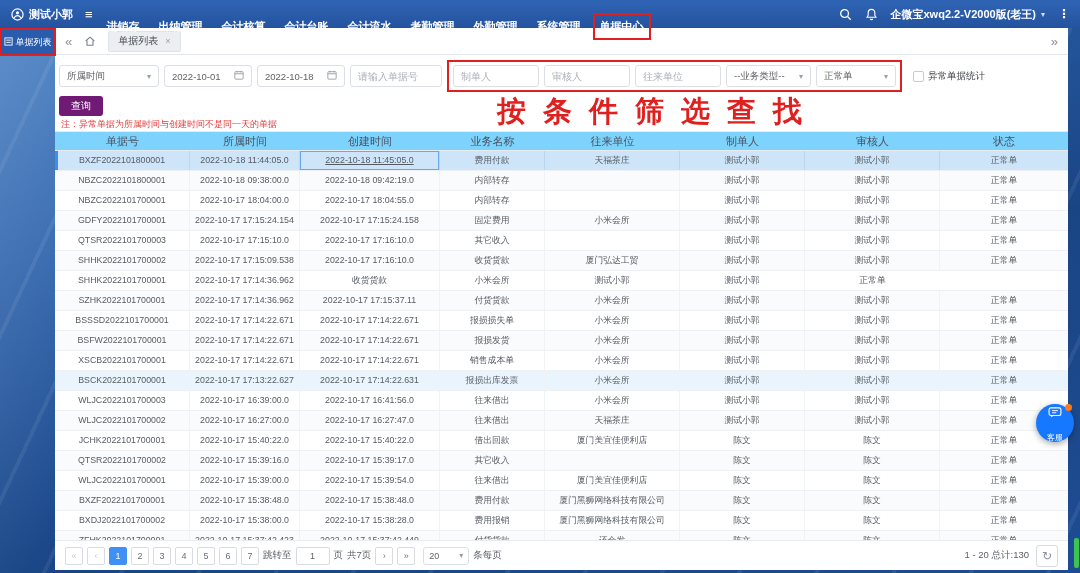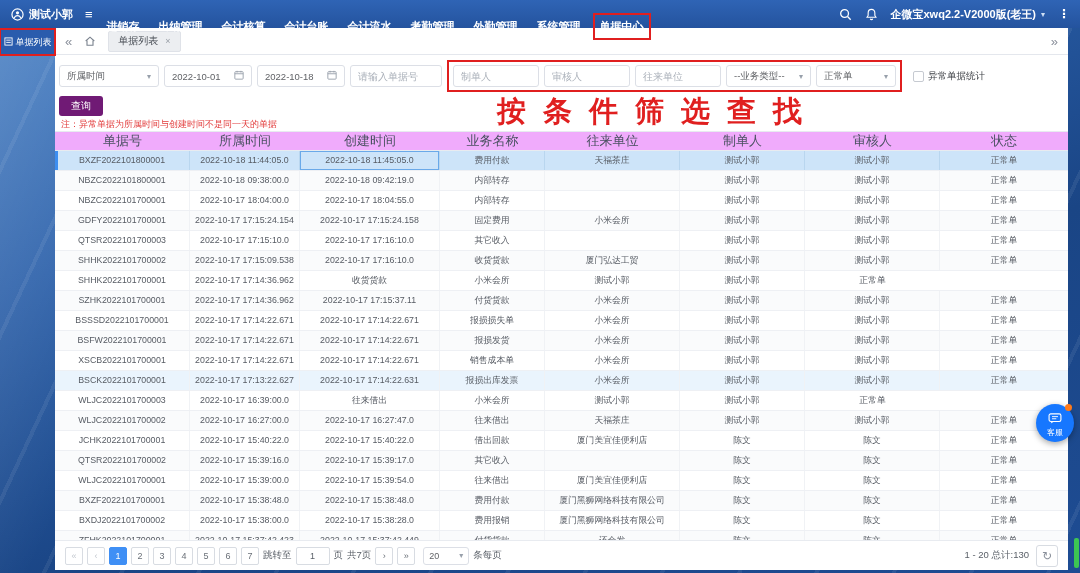--- a/index.html
+++ b/index.html
@@ -46,49 +46,49 @@
   .red-group{display:flex;gap:5px;border:2px solid #e01f1f;padding:3px 4px;align-items:center;}
   .cb-wrap{display:flex;align-items:center;gap:4px;font-size:9.5px;color:#3c3f44;margin-left:6px;cursor:pointer;}
   .cb{width:11px;height:11px;border:1px solid #c6cad1;border-radius:2px;background:#fff;box-sizing:border-box;}
   .btn-row{padding:3px 0 0 4px;}
   .btn-primary{background:#701a75;color:#fff;border:none;border-radius:3px;height:20px;padding:0 12px;font-size:10px;cursor:pointer;}
   .note{margin:3px 0 0 6px;font-size:9px;line-height:10px;color:#e23b3b;}
   .annotation{position:absolute;top:37px;left:442px;font-size:29px;font-weight:bold;color:#e01f1f;letter-spacing:17px;white-space:nowrap;z-index:3;}
   
   .table{margin-top:2px;}
   .thead,.trow{display:grid;grid-template-columns:135px 110px 140px 105px 135px 125px 135px 1fr;}
-  .thead{height:18px;line-height:18px;background:#f0abfc;border-top:1px solid #e8ebf0;border-bottom:1px solid #e8ebf0;
-    font-size:13px;color:#495060;}
+  .thead{height:18px;line-height:18px;background:#7dd3fc;border-top:1px solid #e8ebf0;border-bottom:1px solid #e8ebf0;
+    font-size:11px;color:#495060;}
   .th{text-align:center;overflow:hidden;white-space:nowrap;}
   .trow{height:20px;line-height:19px;border-bottom:1px solid #eef0f4;font-size:8.8px;color:#565b63;box-sizing:border-box;cursor:pointer;}
   .trow:nth-child(even){background:#fafbfc;}
   .td{text-align:center;border-right:1px solid #f0f2f5;overflow:hidden;white-space:nowrap;box-sizing:border-box;}
   .td:last-child{border-right:none;}
   .trow.sel{background:#cde4f9;position:relative;}
   .trow.sel::before{content:"";position:absolute;left:0;top:0;bottom:0;width:3px;background:#3d8ef0;}
   .trow.sel .td{border-right-color:#b9d6ef;}
-  .td.focus{box-shadow:inset 0 0 0 1px #6aa9e9;}
+  .td.focus{box-shadow:inset 0 0 0 1px #6aa9e9;text-decoration:underline;}
   .trow.hl{background:#eaf4fd;}
   
   .pager{position:absolute;left:0;right:0;bottom:0;height:30px;background:#fff;border-top:1px solid #e8ebf0;
     display:flex;align-items:center;padding:0 10px;gap:4px;font-size:9.5px;color:#5a6068;box-sizing:border-box;}
   .pages{display:flex;gap:4px;}
   .pbtn{min-width:18px;height:18px;border:1px solid #d8dce2;border-radius:2px;background:#fff;display:flex;align-items:center;
     justify-content:center;font-size:9px;color:#6a7078;cursor:pointer;padding:0 3px;box-sizing:border-box;}
   .pbtn.disabled{color:#c3c8cf;cursor:default;}
   .pbtn.active{background:#3f8ff5;border-color:#3f8ff5;color:#fff;}
   .jump-input{width:34px;height:18px;border:1px solid #d8dce2;border-radius:2px;text-align:center;font-size:9px;color:#5a6068;box-sizing:border-box;}
   .psize{width:46px;height:18px;margin-left:4px;}
   .pager-right{margin-left:auto;display:flex;align-items:center;gap:7px;}
   .refresh-btn{width:20px;height:20px;border:1px solid #d8dce2;border-radius:3px;color:#8a909b;font-size:12px;
     display:flex;align-items:center;justify-content:center;cursor:pointer;background:#fff;}
   .plabel{white-space:nowrap;}
   
   .float-cs{position:absolute;left:1036px;top:404px;width:38px;height:38px;border-radius:50%;background:#1677ff;color:#fff;
-    display:flex;flex-direction:column;align-items:center;justify-content:center;box-shadow:0 2px 6px rgba(0,0,0,.35);cursor:pointer;z-index:6;}
+    display:flex;flex-direction:column;align-items:center;justify-content:space-between;box-shadow:0 2px 6px rgba(0,0,0,.35);cursor:pointer;z-index:6;}
   .float-cs .lbl{font-size:8px;line-height:9px;}
   .float-cs .dot{position:absolute;top:0;right:2px;width:7px;height:7px;border-radius:50%;background:#ff7a1a;}
   .green-scroll{position:absolute;right:1px;top:538px;width:5px;height:30px;background:#3dc553;border-radius:2px;cursor:pointer;z-index:6;}
 </style>
 </head>
 <body>
 
 <div class="screen">
 
   <div class="navbar">
@@ -352,20 +352,21 @@
             <div class="td">2022-10-17 17:14:22.631</div>
             <div class="td">报损出库发票</div>
             <div class="td">小米会所</div>
             <div class="td">测试小郭</div>
             <div class="td">测试小郭</div>
             <div class="td">正常单</div>
           </div>
           <div class="trow">
             <div class="td">WLJC2022101700003</div>
             <div class="td">2022-10-17 16:39:00.0</div>
+            <div class="td">2022-10-17 16:41:56.0</div>
             <div class="td">往来借出</div>
             <div class="td">小米会所</div>
             <div class="td">测试小郭</div>
             <div class="td">测试小郭</div>
             <div class="td">正常单</div>
           </div>
           <div class="trow">
             <div class="td">WLJC2022101700002</div>
             <div class="td">2022-10-17 16:27:00.0</div>
             <div class="td">2022-10-17 16:27:47.0</div>

